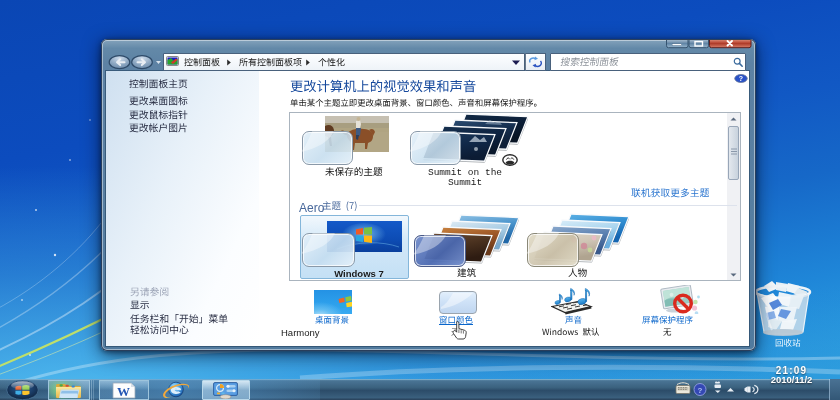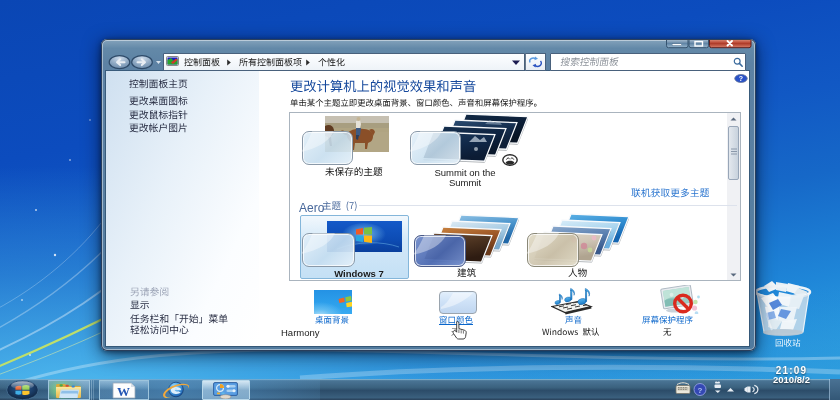--- a/index.html
+++ b/index.html
@@ -279,21 +279,21 @@
     </svg>
     <div class="abs" style="left:409.5px;top:131px;width:51px;height:33.5px;border-radius:7px;border:1.5px solid #8a99a8;box-sizing:border-box;background:linear-gradient(138deg,rgba(228,240,249,.92) 0%,rgba(200,223,239,.88) 55%,rgba(228,240,249,.92) 100%);box-shadow:inset 0 0 0 1px rgba(255,255,255,.75);"></div>
     <svg class="abs" style="left:409.5px;top:131px" width="51" height="33.5" viewBox="0 0 51 33.5">
       <path d="M0,20.77 C15.299999999999999,17.42 28.05,10.049999999999999 31.62,0 L10.200000000000001,0 C6.12,10.049999999999999 2.5500000000000003,16.75 0,19.43 Z" fill="#ffffff" opacity="0.38"></path>
     </svg>
     <svg class="abs" style="left:501.5;top:154" width="16" height="12" viewBox="0 0 16 12">
 <ellipse cx="8" cy="6" rx="7.2" ry="5.3" fill="#fff" stroke="#2a2a2a" stroke-width="1.4"></ellipse>
 <path d="M3.6,8.6 C5,6 11,6 12.4,8.6 L11.2,9.9 C9,10.8 7,10.8 4.8,9.9 Z" fill="#2a2a2a"></path>
 <path d="M4.4,5.6 C5,3.9 6.8,3.5 7.6,4.8 M8.6,4.8 C9.4,3.5 11.2,3.9 11.8,5.6" stroke="#2a2a2a" stroke-width="1" fill="none"></path>
 </svg>
-<div class="abs" style="left:396px;top:168px;width:138px;text-align:center;font-size:9.5px;line-height:9.6px;color:#1a1a1a;">Summit on the<br>Summit</div>
+<div class="abs" style="left:396px;top:168px;width:138px;text-align:center;font-size:9.5px;line-height:9.6px;color:#1a1a1a;font-family:Liberation Mono, monospace;">Summit on the<br>Summit</div>
     <svg style="position:absolute;left:630.5px;top:185.9px;overflow:visible" width="78" height="13">
       <g transform="translate(0,10.4) skewX(0) scale(0.009800,-0.009800)">
         <path d="M485 794C525 747 566 681 584 638L648 672C630 716 587 778 546 824ZM810 824C786 766 740 685 703 632H453V563H636V442L635 381H428V311H627C610 198 555 68 392 -36C411 -48 437 -72 449 -88C577 -1 643 100 677 199C729 75 809 -24 916 -79C927 -60 950 -32 966 -17C840 39 751 162 707 311H956V381H710L711 441V563H918V632H781C816 681 854 744 887 801ZM38 135 53 63 313 108V-80H379V120L462 134L458 199L379 187V729H423V797H47V729H101V144ZM169 729H313V587H169ZM169 524H313V381H169ZM169 317H313V176L169 154Z M1498 783V462C1498 307 1484 108 1349 -32C1366 -41 1395 -66 1406 -80C1550 68 1571 295 1571 462V712H1759V68C1759 -18 1765 -36 1782 -51C1797 -64 1819 -70 1839 -70C1852 -70 1875 -70 1890 -70C1911 -70 1929 -66 1943 -56C1958 -46 1966 -29 1971 0C1975 25 1979 99 1979 156C1960 162 1937 174 1922 188C1921 121 1920 68 1917 45C1916 22 1913 13 1907 7C1903 2 1895 0 1887 0C1877 0 1865 0 1858 0C1850 0 1845 2 1840 6C1835 10 1833 29 1833 62V783ZM1218 840V626H1052V554H1208C1172 415 1099 259 1028 175C1040 157 1059 127 1067 107C1123 176 1177 289 1218 406V-79H1291V380C1330 330 1377 268 1397 234L1444 296C1421 322 1326 429 1291 464V554H1439V626H1291V840Z M2709 554C2761 518 2819 465 2846 427L2900 468C2872 506 2812 557 2760 590ZM2608 596V448L2607 413H2373V343H2601C2584 220 2527 78 2345 -34C2364 -47 2388 -66 2401 -82C2551 11 2621 125 2653 238C2704 94 2784 -17 2904 -78C2914 -59 2937 -32 2954 -18C2815 43 2729 176 2685 343H2942V413H2678V448V596ZM2633 840V760H2373V840H2299V760H2062V692H2299V610H2373V692H2633V615H2707V692H2942V760H2707V840ZM2325 590C2304 566 2278 541 2248 517C2221 548 2186 578 2143 606L2094 566C2136 538 2168 509 2193 478C2146 447 2093 418 2041 396C2055 383 2076 361 2086 346C2135 368 2184 395 2230 425C2246 396 2257 365 2264 334C2215 265 2119 190 2039 156C2055 142 2074 117 2084 99C2148 134 2221 192 2275 251L2276 211C2276 109 2268 38 2244 9C2236 -1 2227 -6 2213 -7C2191 -10 2153 -10 2108 -7C2121 -26 2130 -53 2131 -74C2172 -76 2209 -76 2242 -70C2264 -67 2282 -57 2295 -42C2335 5 2346 93 2346 207C2346 296 2337 384 2287 465C2325 494 2359 525 2386 556Z M3850 656C3826 508 3784 379 3730 271C3679 382 3645 513 3623 656ZM3506 728V656H3556C3584 480 3625 323 3688 196C3628 100 3557 26 3479 -23C3496 -37 3517 -62 3528 -80C3602 -29 3670 38 3727 123C3777 42 3839 -24 3915 -73C3927 -54 3950 -27 3967 -14C3886 34 3821 104 3770 192C3847 329 3903 503 3929 718L3883 730L3870 728ZM3038 130 3055 58 3356 110V-78H3429V123L3518 140L3514 204L3429 190V725H3502V793H3048V725H3115V141ZM3187 725H3356V585H3187ZM3187 520H3356V375H3187ZM3187 309H3356V178L3187 152Z M4252 238 4188 212C4222 154 4264 108 4313 71C4252 36 4166 7 4047 -15C4063 -32 4083 -64 4092 -81C4222 -53 4315 -16 4382 28C4520 -45 4704 -68 4937 -77C4941 -52 4955 -20 4969 -3C4745 3 4572 18 4443 76C4495 127 4522 185 4534 247H4873V634H4545V719H4935V787H4065V719H4467V634H4156V247H4455C4443 199 4420 154 4374 114C4326 146 4285 186 4252 238ZM4228 411H4467V371C4467 350 4467 329 4465 309H4228ZM4543 309C4544 329 4545 349 4545 370V411H4798V309ZM4228 571H4467V471H4228ZM4545 571H4798V471H4545Z M5456 842C5393 759 5272 661 5111 594C5128 582 5151 558 5163 541C5254 583 5331 632 5397 685H5679C5629 623 5560 569 5481 524C5445 554 5395 589 5353 613L5298 574C5338 551 5382 519 5415 489C5308 437 5190 401 5078 381C5091 365 5107 334 5114 314C5375 369 5668 503 5796 726L5747 756L5734 753H5473C5497 776 5519 800 5539 824ZM5619 493C5547 394 5403 283 5200 210C5216 196 5237 170 5247 153C5372 203 5477 264 5560 332H5833C5783 254 5711 191 5624 142C5589 175 5540 214 5500 242L5438 206C5477 177 5522 139 5555 106C5414 42 5246 7 5075 -9C5087 -28 5101 -61 5106 -82C5461 -40 5804 76 5944 373L5894 404L5880 400H5636C5660 425 5682 450 5702 475Z M6374 795C6435 750 6505 686 6545 640H6103V567H6459V347H6149V274H6459V27H6056V-46H6948V27H6540V274H6856V347H6540V567H6897V640H6572L6620 675C6580 722 6499 790 6435 836Z M7176 615H7380V539H7176ZM7176 743H7380V668H7176ZM7108 798V484H7450V798ZM7695 530C7688 271 7668 143 7458 77C7471 65 7488 42 7494 27C7722 103 7751 248 7758 530ZM7730 186C7793 141 7870 75 7908 33L7954 79C7914 120 7835 183 7774 226ZM7124 302C7119 157 7100 37 7033 -41C7049 -49 7077 -68 7088 -78C7125 -30 7149 28 7164 98C7254 -35 7401 -58 7614 -58H7936C7940 -39 7952 -9 7963 6C7905 4 7660 4 7615 4C7495 5 7395 11 7317 43V186H7483V244H7317V351H7501V410H7049V351H7252V81C7222 105 7197 136 7178 176C7183 214 7186 255 7188 298ZM7540 636V215H7603V579H7841V219H7907V636H7719C7731 664 7744 699 7757 733H7955V794H7499V733H7681C7672 700 7661 664 7650 636Z" fill="#2a75cf"></path>
       </g>
     </svg>
     <span class="abs" style="left:299px;top:201px;font-size:12px;color:#47679a;">Aero</span>
     <svg style="position:absolute;left:322.0px;top:199.2px;overflow:visible" width="35" height="13">
       <g transform="translate(0,10.1) skewX(0) scale(0.009500,-0.009500)">
         <path d="M374 795C435 750 505 686 545 640H103V567H459V347H149V274H459V27H56V-46H948V27H540V274H856V347H540V567H897V640H572L620 675C580 722 499 790 435 836Z M1176 615H1380V539H1176ZM1176 743H1380V668H1176ZM1108 798V484H1450V798ZM1695 530C1688 271 1668 143 1458 77C1471 65 1488 42 1494 27C1722 103 1751 248 1758 530ZM1730 186C1793 141 1870 75 1908 33L1954 79C1914 120 1835 183 1774 226ZM1124 302C1119 157 1100 37 1033 -41C1049 -49 1077 -68 1088 -78C1125 -30 1149 28 1164 98C1254 -35 1401 -58 1614 -58H1936C1940 -39 1952 -9 1963 6C1905 4 1660 4 1615 4C1495 5 1395 11 1317 43V186H1483V244H1317V351H1501V410H1049V351H1252V81C1222 105 1197 136 1178 176C1183 214 1186 255 1188 298ZM1540 636V215H1603V579H1841V219H1907V636H1719C1731 664 1744 699 1757 733H1955V794H1499V733H1681C1672 700 1661 664 1650 636Z M2739 -196 2795 -171C2709 -29 2668 141 2668 311C2668 480 2709 649 2795 792L2739 818C2647 668 2592 507 2592 311C2592 114 2647 -47 2739 -196Z M3036 0H3131C3143 287 3174 458 3346 678V733H2887V655H3243C3099 455 3049 278 3036 0Z M3492 -196C3584 -47 3639 114 3639 311C3639 507 3584 668 3492 818L3435 792C3521 649 3564 480 3564 311C3564 141 3521 -29 3435 -171Z" fill="#47679a"></path>
       </g>
@@ -626,15 +626,15 @@
 <circle cx="26" cy="8.5" r="6" fill="#3448b4" stroke="#8a9ad8" stroke-width="1"></circle>
 <text x="26" y="11.5" font-size="8" font-weight="bold" fill="#aac0f0" text-anchor="middle" font-family="Liberation Sans">?</text>
 <path d="M41.5,2.5 C40,1 42.5,-0.5 43.5,1 C44.5,-0.5 47,1 45.5,2.5 Z" fill="#e8eef4"></path>
 <rect x="40.5" y="3.5" width="6.5" height="3.5" rx="1" fill="#e8eef4"></rect>
 <path d="M41,9.5 L46.5,9.5 L43.8,12 Z" fill="#e8eef4"></path>
 <path d="M53,10.5 L56.5,7 L60,10.5 Z" fill="#e8eef4"></path>
 <path d="M73.5,5.5 L76.5,5.5 L76.5,11.5 L73.5,11.5 Z M73.4,5.6 L70.5,7.3 L70.5,9.7 L73.4,11.4 Z" fill="#e8eef4"></path>
 <path d="M78.5,6.2 A3.2,2.6 0 0 1 78.5,10.8 M80.3,4.4 A5.6,4.4 0 0 1 80.3,12.6" stroke="#e8eef4" stroke-width="1.2" fill="none"></path>
 </g>
     </svg>
-<div class="abs" style="left:768px;top:366px;width:47px;text-align:center;font-size:10px;font-weight:bold;color:#fff;line-height:9.2px;text-shadow:0 1px 2px rgba(0,0,0,.6);"><span style="letter-spacing:1.2px;">21:09</span><br><span style="font-size:9.5px;">2010/8/2</span></div>
+<div class="abs" style="left:768px;top:366px;width:47px;text-align:center;font-size:10px;font-weight:bold;color:#fff;line-height:9.2px;text-shadow:0 1px 2px rgba(0,0,0,.6);"><span style="letter-spacing:1.2px;">21:09</span><br><span style="font-size:9.5px;">2010/11/2</span></div>
     <div class="abs" style="left:829px;top:379px;width:1px;height:21px;background:rgba(180,210,235,.6);"></div>
     <div class="abs" style="left:830px;top:379px;width:10px;height:21px;background:linear-gradient(180deg,#4a7294,#335776);"></div>
   </div>
 </body></html>

